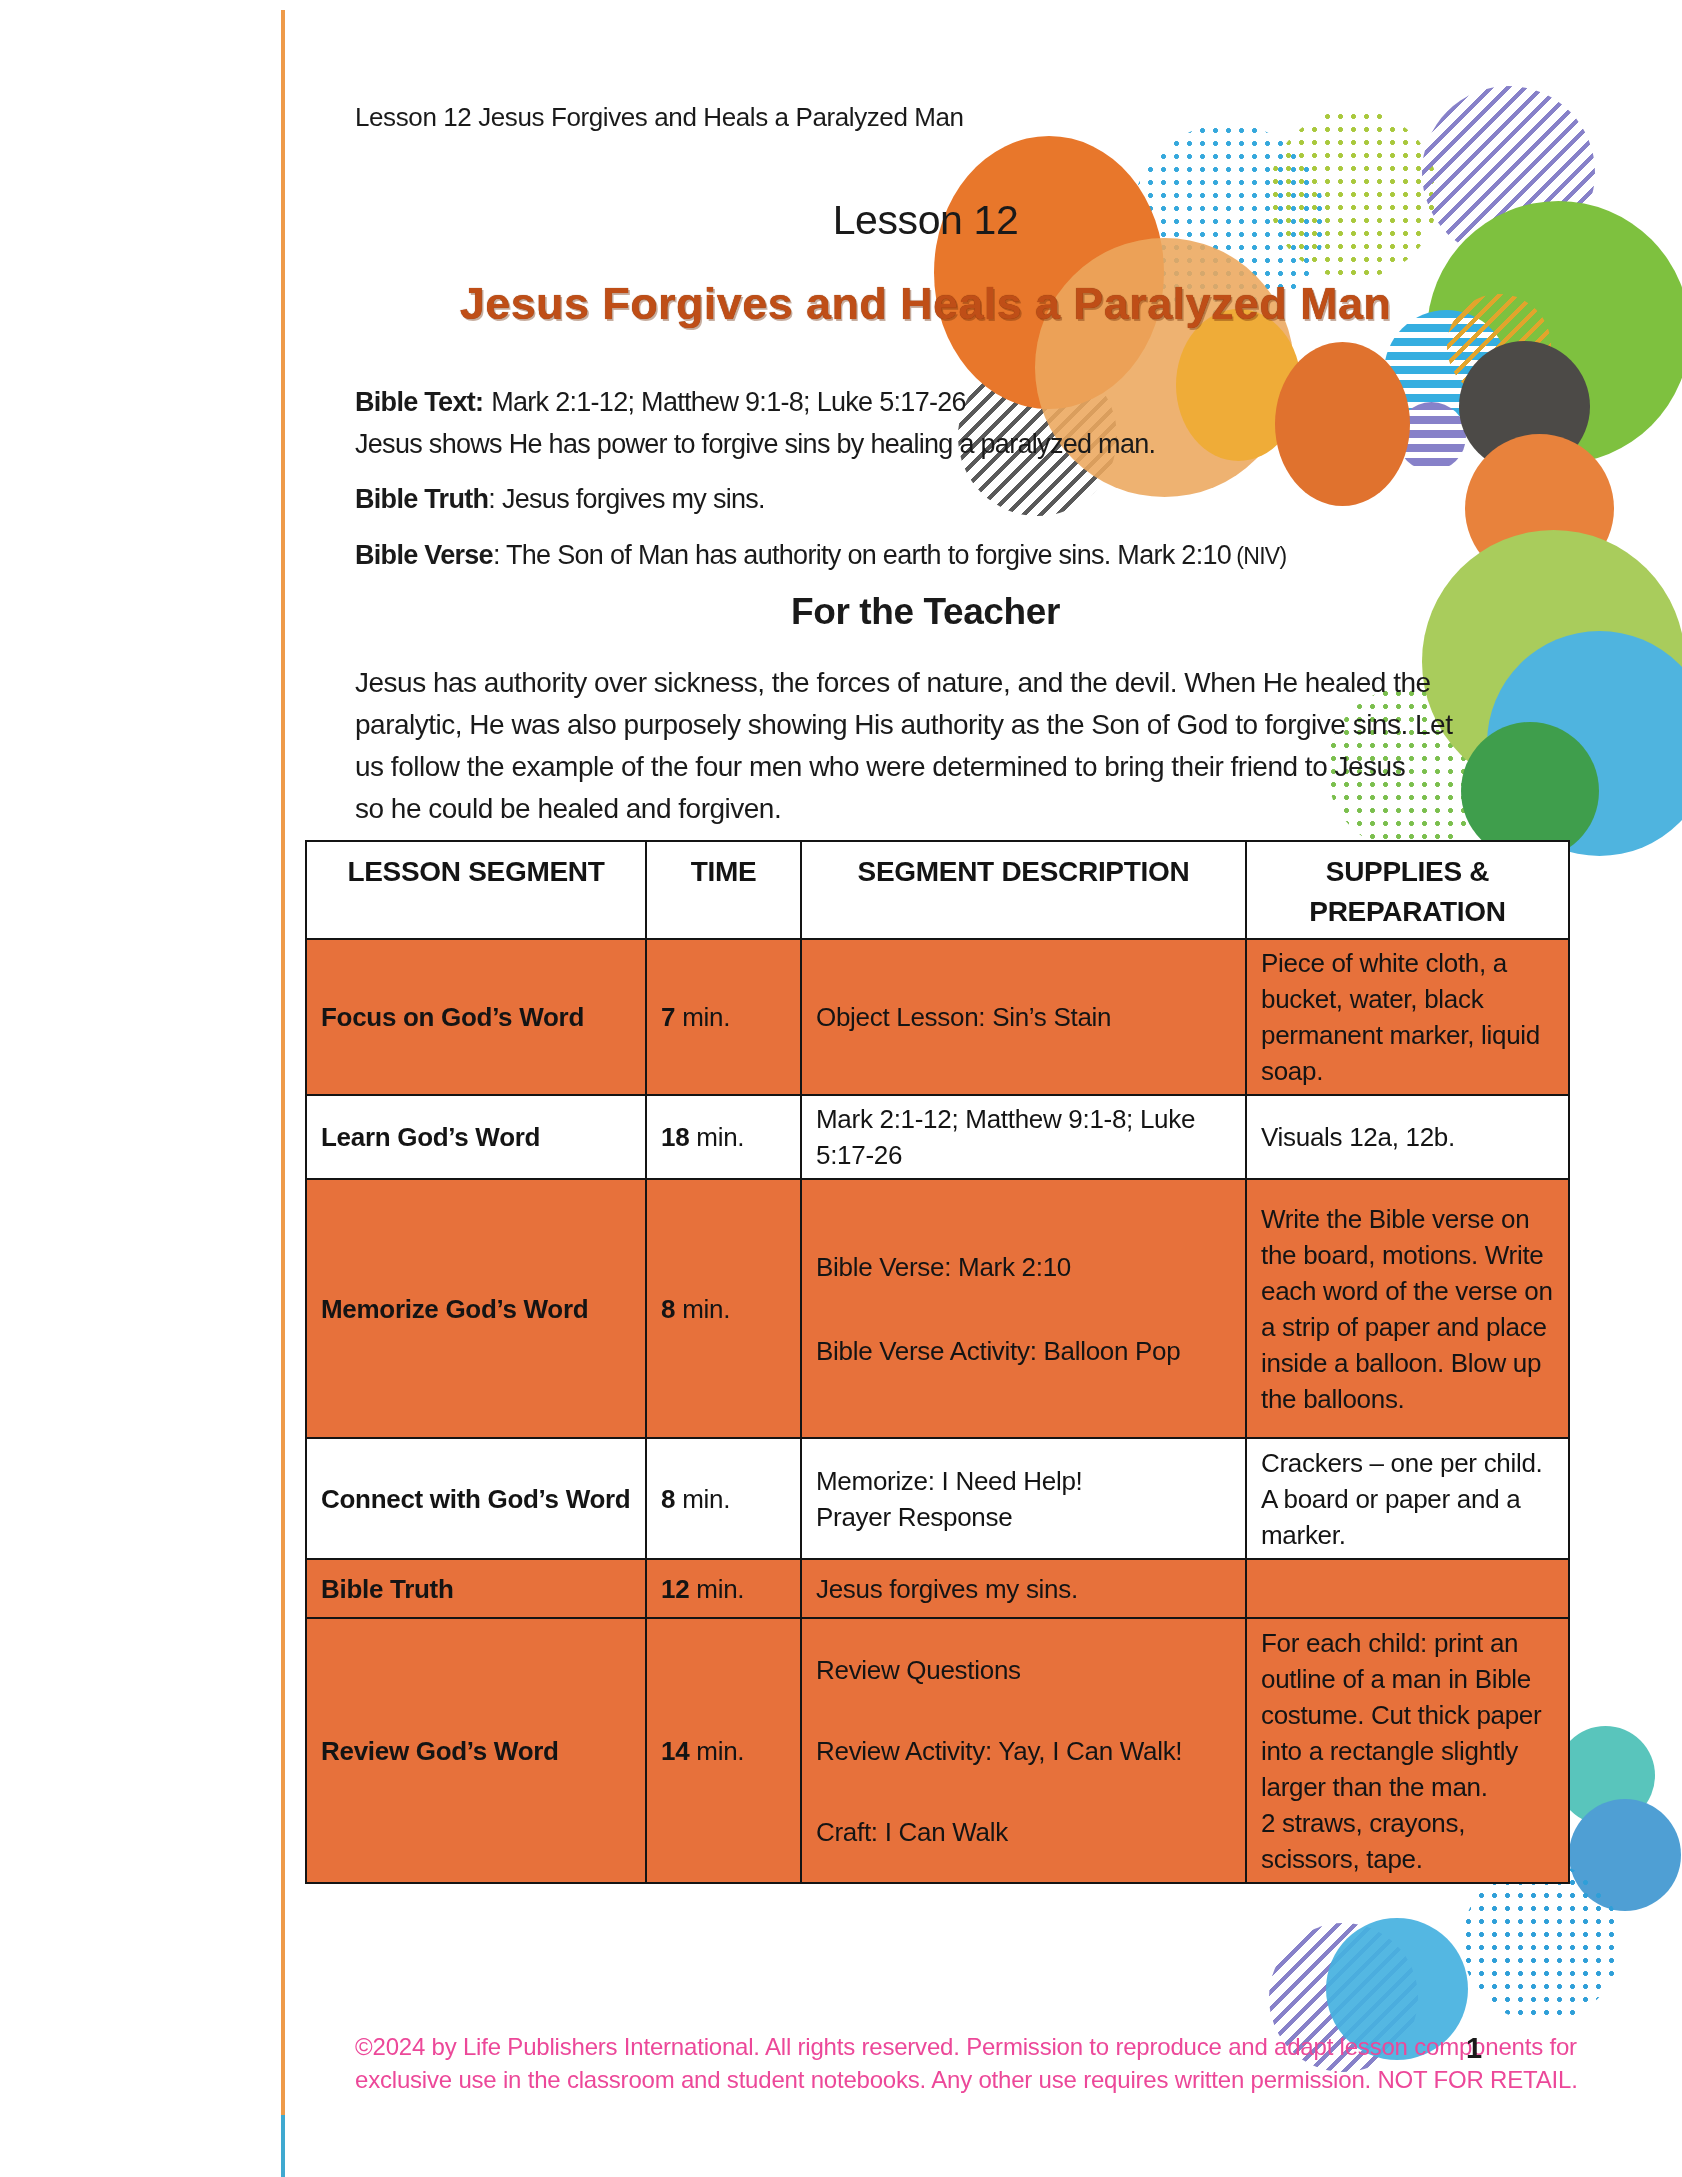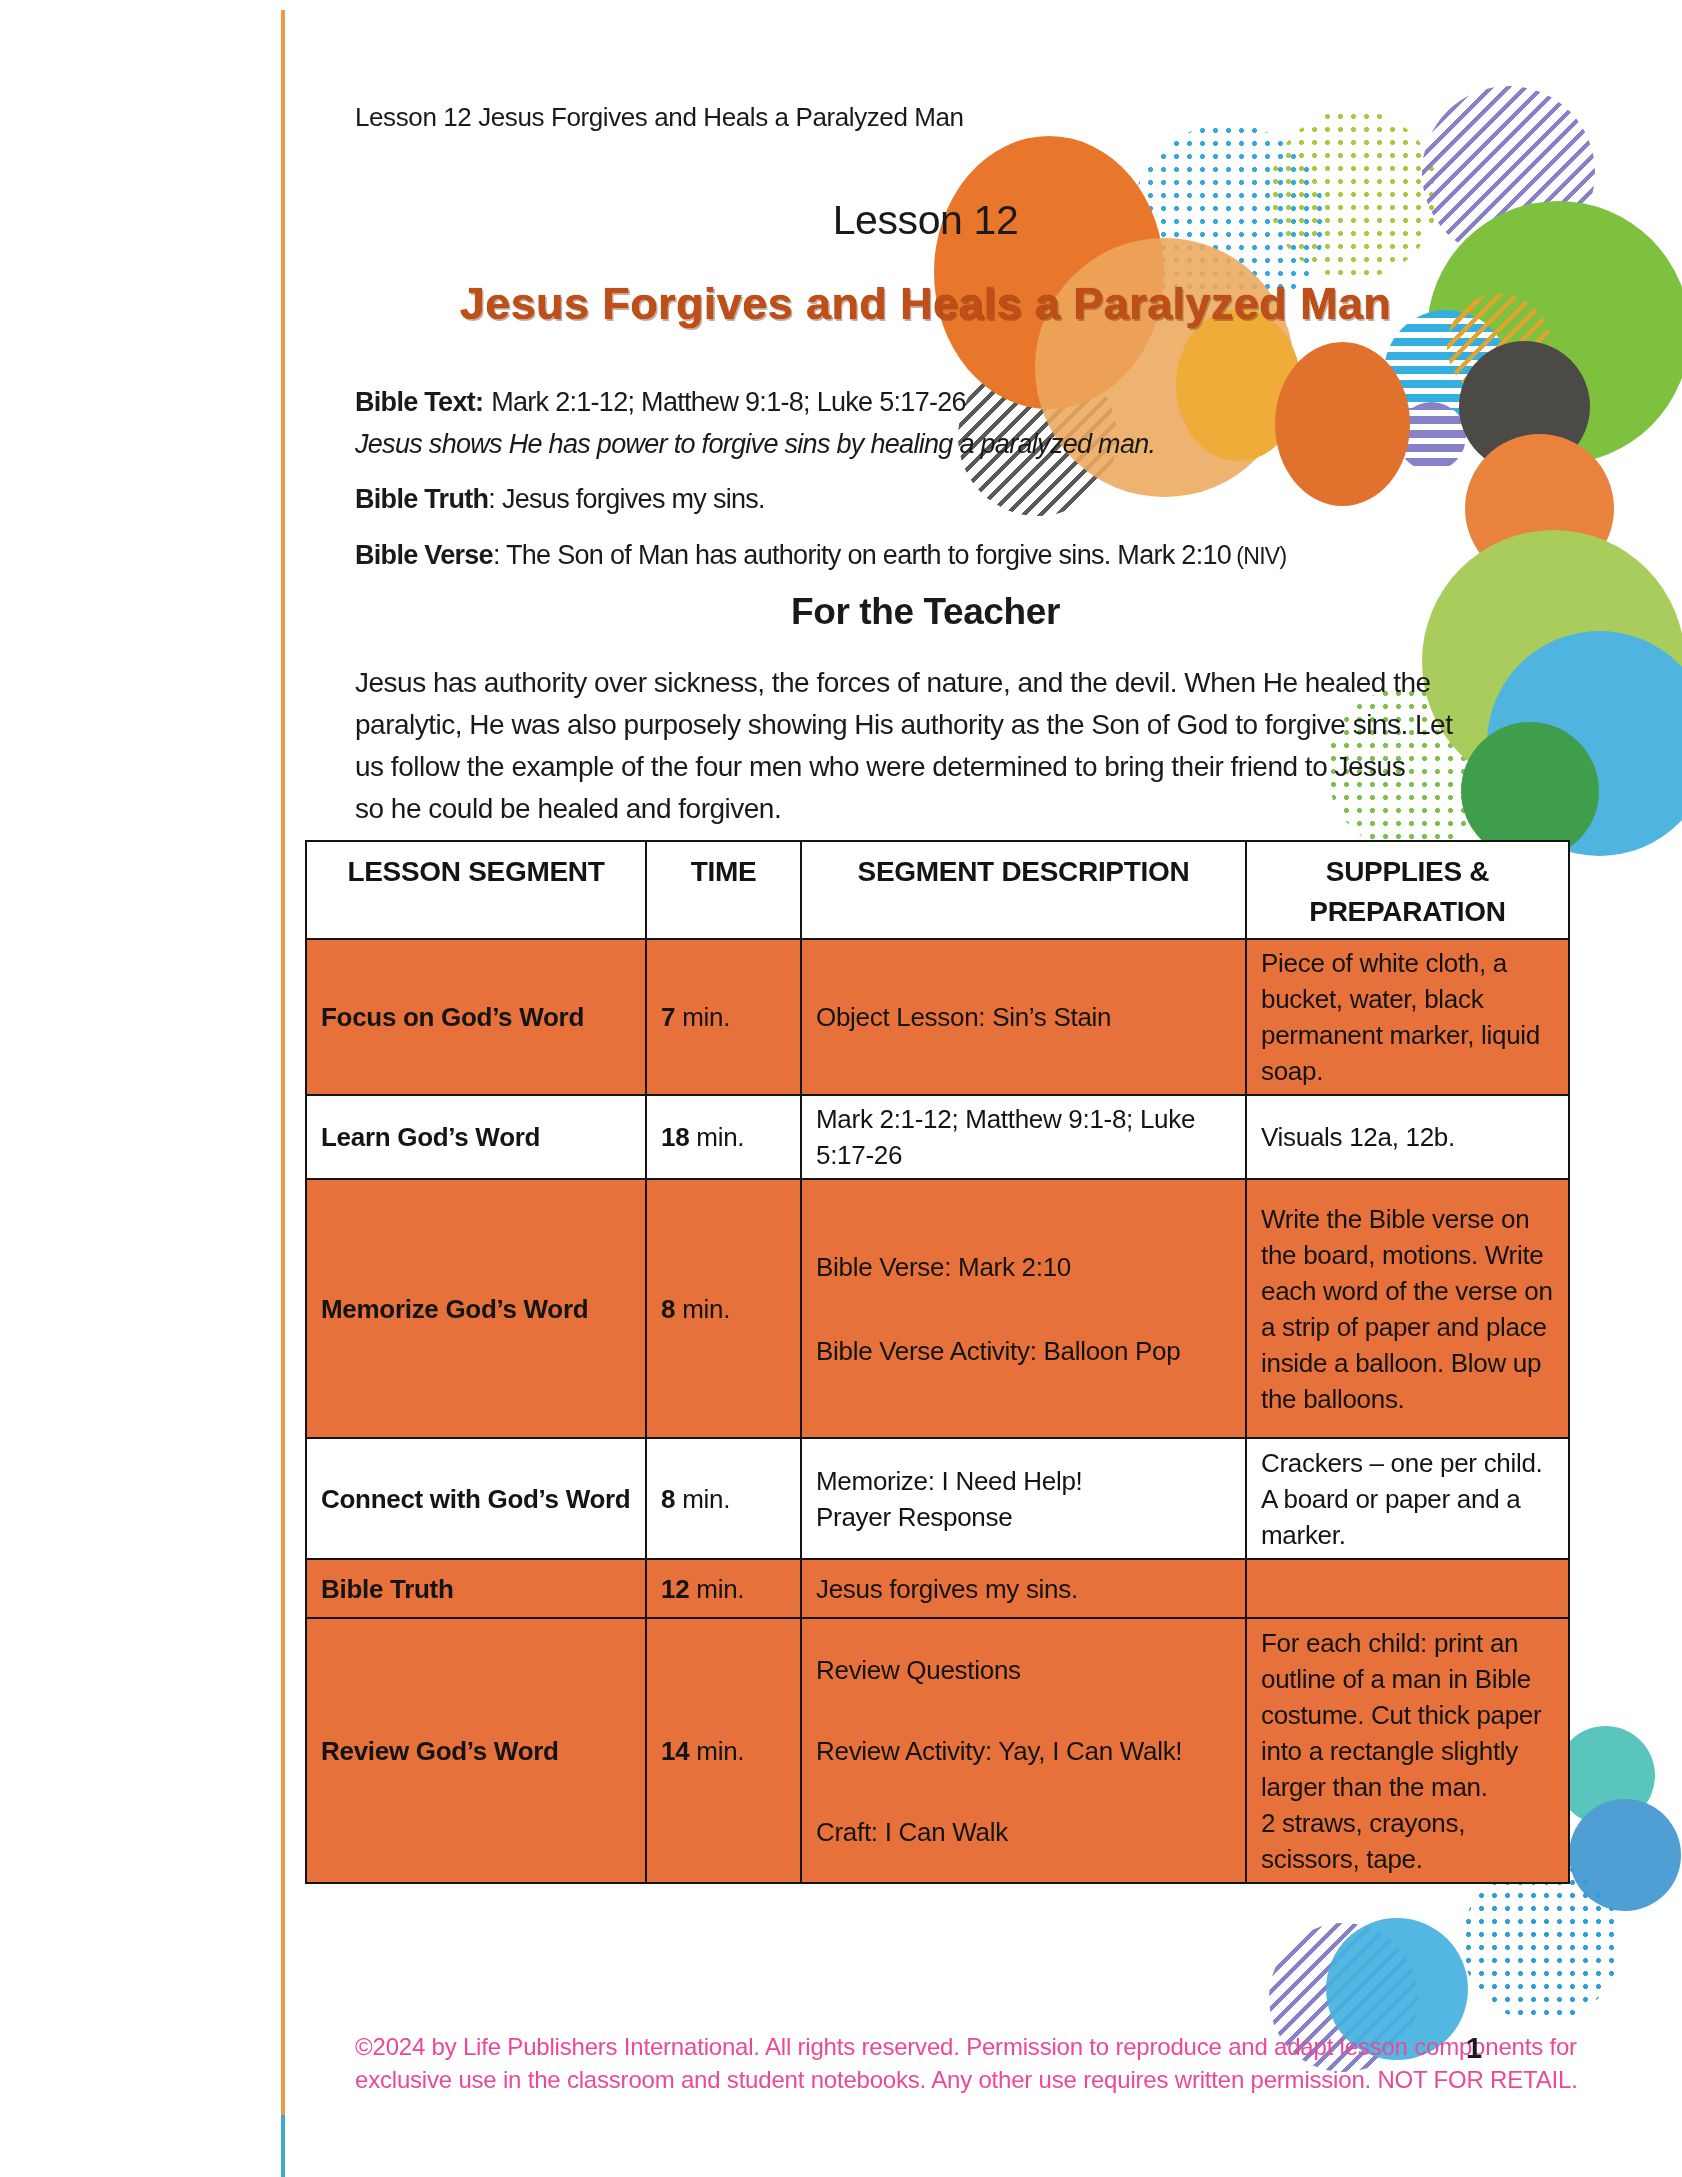--- a/index.html
+++ b/index.html
@@ -98,21 +98,21 @@
   <div class="rule-blue"></div>
 
   <div class="abs hdr-line">Lesson 12 Jesus Forgives and Heals a Paralyzed Man</div>
 
   <div class="abs center-col lesson-title">Lesson 12</div>
   <div class="abs center-col lesson-subtitle">Jesus Forgives and Heals a Paralyzed Man</div>
 
   <div class="abs body-line" style="top:387px;">
     <span class="b">Bible Text:</span><span class="ml">Mark 2:1-12; Matthew 9:1-8; Luke 5:17-26</span>
   </div>
-  <div class="abs body-line" style="top:429px;font-style:italic;">Jesus shows He has power to forgive sins by healing a paralyzed man.</div>
+  <div class="abs body-line" style="top:429px;">Jesus shows He has power to forgive sins by healing a paralyzed man.</div>
 
   <div class="abs body-line" style="top:484px;">
     <span class="b">Bible Truth</span><span>: Jesus forgives my sins.</span>
   </div>
 
   <div class="abs body-line" style="top:540px;">
     <span class="b">Bible Verse</span><span>: The Son of Man has authority on earth to forgive sins. Mark 2:10</span><span class="niv">(NIV)</span>
   </div>
 
   <div class="abs center-col teacher-head">For the Teacher</div>

